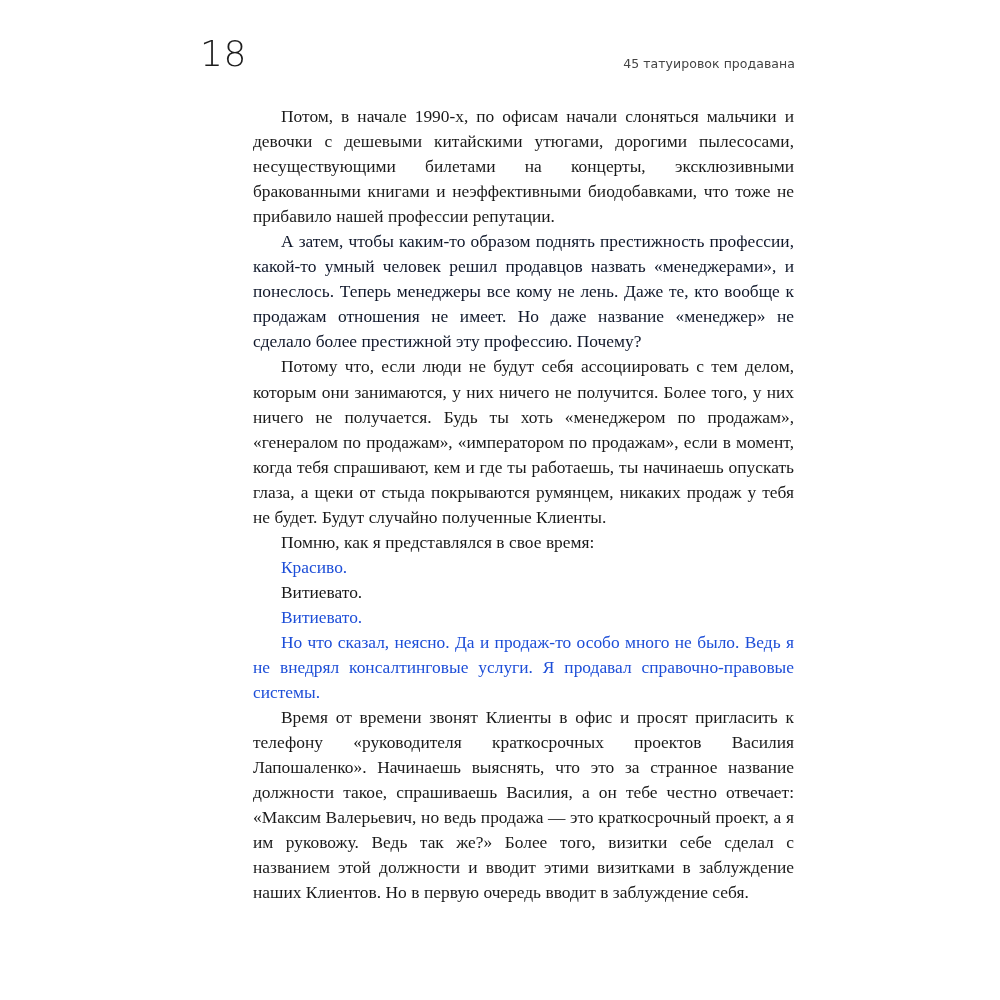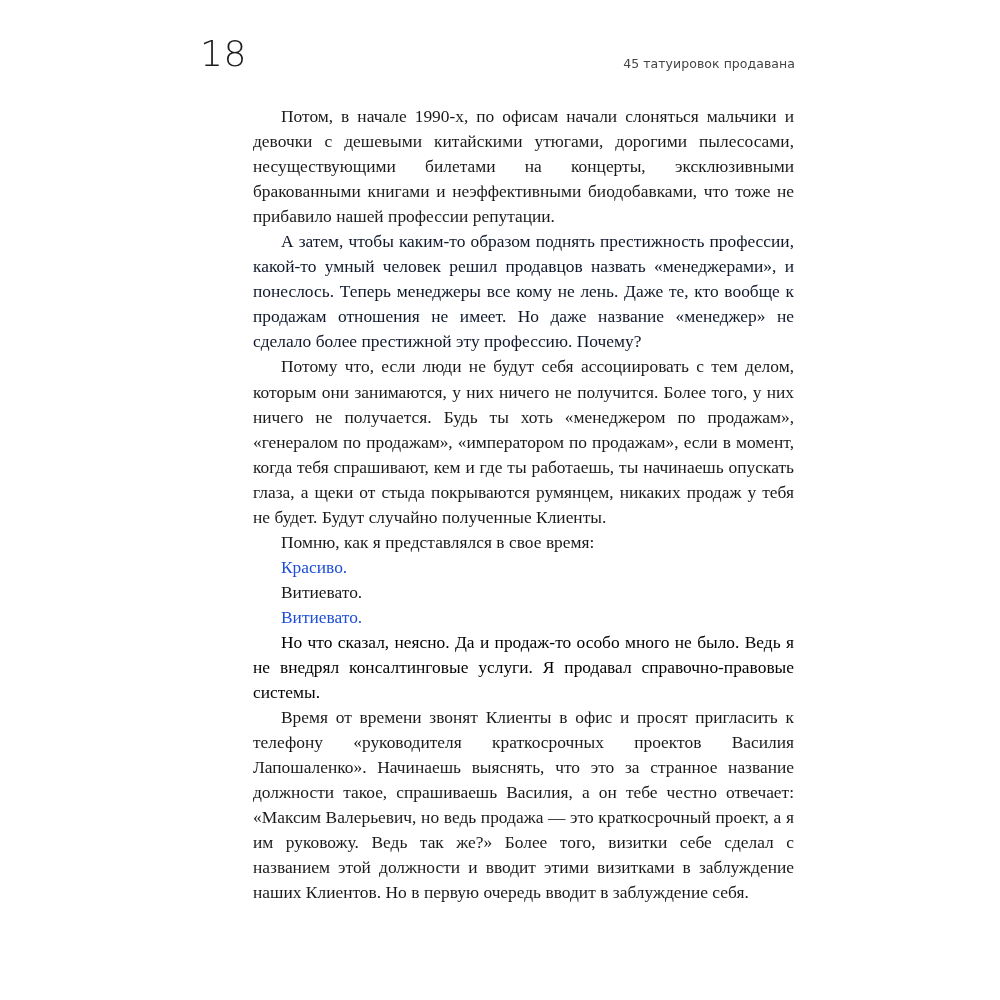--- a/index.html
+++ b/index.html
@@ -93,17 +93,17 @@
   </div>
 
   <div class="text-column">
       <p class="body-par" style="color: rgb(26, 26, 26);">Потом, в начале 1990-х, по офисам начали слоняться мальчики и девочки с дешевыми китайскими утюгами, дорогими пылесосами, несуществующими билетами на концерты, эксклюзивными бракованными книгами и неэффективными биодобавками, что тоже не прибавило нашей профессии репутации.</p>
       <p class="body-par" style="color: #0f172a;">А затем, чтобы каким-то образом поднять престижность профессии, какой-то умный человек решил продавцов назвать «менеджерами», и понеслось. Теперь менеджеры все кому не лень. Даже те, кто вообще к продажам отношения не имеет. Но даже название «менеджер» не сделало более престижной эту профессию. Почему?</p>
       <p class="body-par" style="color: rgb(26, 26, 26);">Потому что, если люди не будут себя ассоциировать с тем делом, которым они занимаются, у них ничего не получится. Более того, у них ничего не получается. Будь ты хоть «менеджером по продажам», «генералом по продажам», «императором по продажам», если в момент, когда тебя спрашивают, кем и где ты работаешь, ты начинаешь опускать глаза, а щеки от стыда покрываются румянцем, никаких продаж у тебя не будет. Будут случайно полученные Клиенты.</p>
       <p class="body-par short" style="color: rgb(26, 26, 26);">Помню, как я представлялся в свое время:</p>
       <p class="body-par short" style="color: #1d4ed8;">Красиво.</p>
       <p class="body-par short" style="color: rgb(26, 26, 26);">Витиевато.</p>
       <p class="body-par short" style="color: #1d4ed8;">Витиевато.</p>
-      <p class="body-par" style="color: #000000;">Но что сказал, неясно. Да и продаж-то особо много не было. Ведь я не внедрял консалтинговые услуги. Я продавал справочно-правовые системы.</p>
+      <p class="body-par" style="color: #1d4ed8;">Но что сказал, неясно. Да и продаж-то особо много не было. Ведь я не внедрял консалтинговые услуги. Я продавал справочно-правовые системы.</p>
       <p class="body-par" style="color: rgb(26, 26, 26);">Время от времени звонят Клиенты в офис и просят пригласить к телефону «руководителя краткосрочных проектов Василия Лапошаленко». Начинаешь выяснять, что это за странное название должности такое, спрашиваешь Василия, а он тебе честно отвечает: «Максим Валерьевич, но ведь продажа — это краткосрочный проект, а я им руковожу. Ведь так же?» Более того, визитки себе сделал с названием этой должности и вводит этими визитками в заблуждение наших Клиентов. Но в первую очередь вводит в заблуждение себя.</p>
     </div>
 
 </div>
 
 </body></html>

